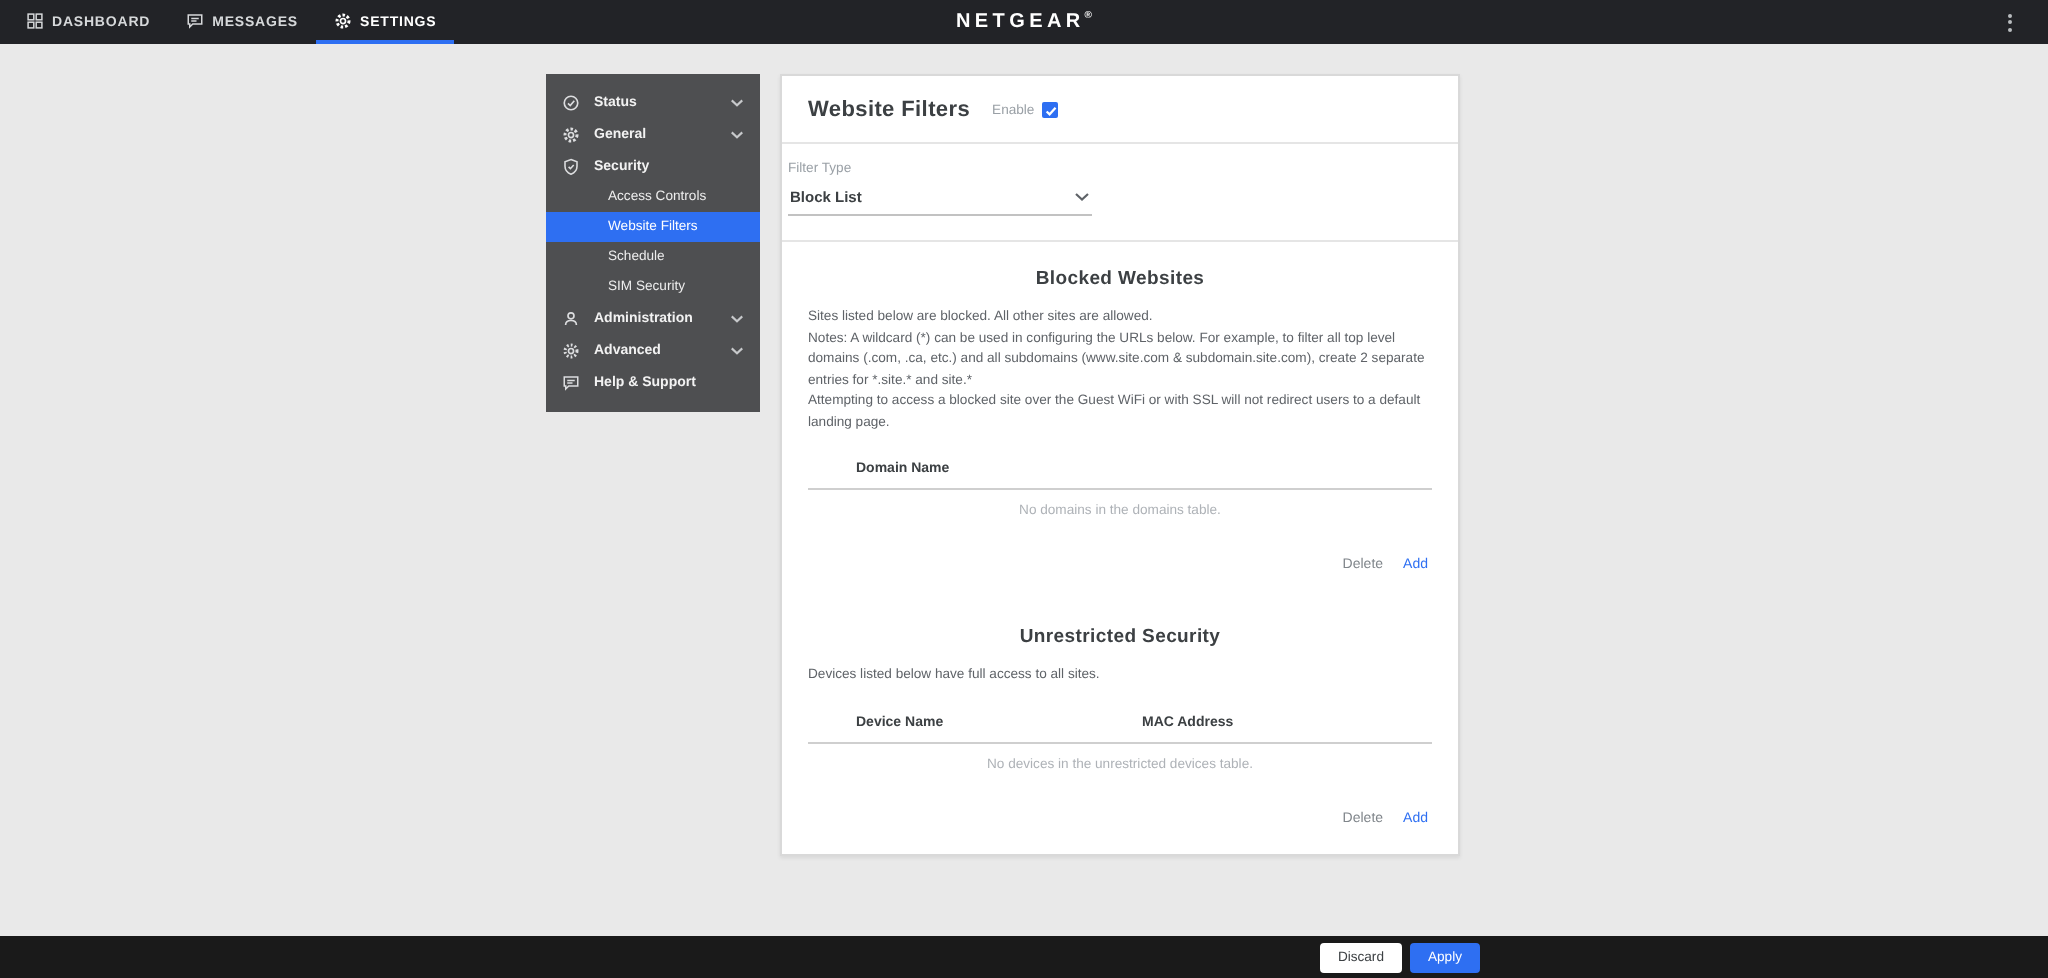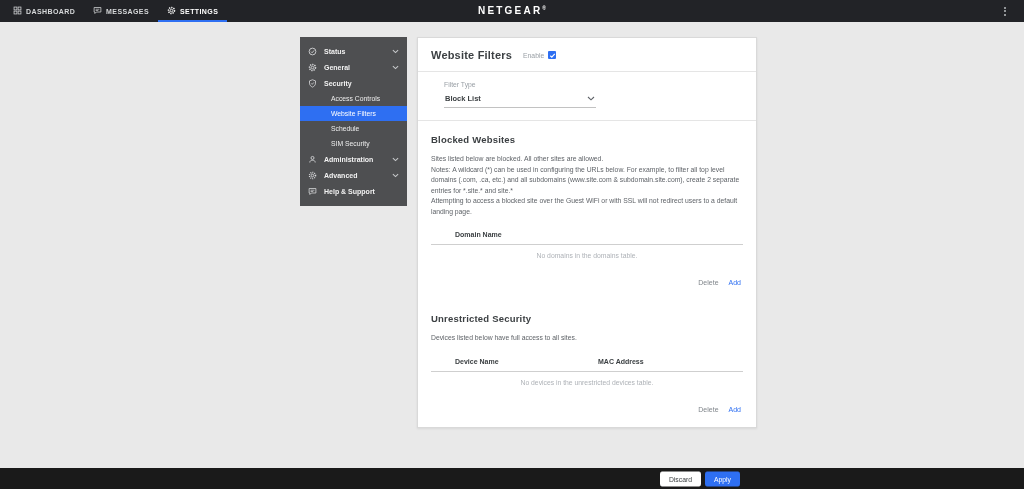--- a/index.html
+++ b/index.html
@@ -16,21 +16,21 @@
   .brand { position:absolute; left:50%; transform:translateX(-50%);
            color:#fff; font-size:10px; font-weight:bold; letter-spacing:2.2px; }
   .brand sup { font-size:5px; letter-spacing:0; }
   .kebab { position:absolute; right:12px; top:4px; width:14px; height:14px;
            display:flex; flex-direction:column; align-items:center; justify-content:center; gap:1.5px; cursor:pointer; }
   .kebab i { width:2px; height:2px; border-radius:50%; background:#b9bcbf; }
 
   :root { --accent:#2e6ff2; }
 
   
-  .layout { position:absolute; top:37px; left:300px; display:flex; gap:10px; }
+  .layout { position:absolute; top:37px; left:273px; display:flex; gap:10px; }
 
   
   .sidebar { width:107px; background:#4e4f51; padding:6px 0 7px; align-self:flex-start; }
   .side-item { height:16px; display:flex; align-items:center; gap:7px;
                padding:0 8px; color:#f2f2f2; font-size:7px; font-weight:bold; cursor:pointer; }
   .side-item .sicon { display:flex; color:#dcdddf; }
   .side-item .chev { margin-left:auto; display:flex; color:#c7c9cb; }
   .side-sub { height:15px; display:flex; align-items:center; padding:0 8px 0 31px;
               color:#eeeeee; font-size:6.8px; font-weight:normal; cursor:pointer; }
   .side-sub.active { background:var(--accent); color:#fff; }
@@ -38,29 +38,29 @@
   
   .panel { width:340px; background:#fff; border:1px solid #d9d9d9;
            box-shadow:0 1px 2px rgba(0,0,0,.08); }
   .panel-header { display:flex; align-items:center; padding:11px 13px 10px; border-bottom:1px solid #e5e5e5; }
   .panel-title { font-size:11px; font-weight:bold; color:#3c4043; letter-spacing:.2px; }
   .enable-wrap { display:flex; align-items:center; margin-left:11px; gap:4px; }
   .enable-label { font-size:6.8px; color:#9aa0a6; }
   .checkbox { width:8px; height:8px; background:var(--accent); border-radius:1px;
               display:flex; align-items:center; justify-content:center; cursor:pointer; }
 
-  .filter-section { padding:9px 26px 12px; border-bottom:1px solid #e5e5e5; }
+  .filter-section { padding:9px 3px 12px; border-bottom:1px solid #e5e5e5; }
   .field-label { font-size:6.8px; color:#9aa0a6; }
   .select { width:152px; margin-top:4px; display:flex; align-items:center; justify-content:space-between;
             border-bottom:1px solid #c2c2c2; padding:2px 1px 4px; cursor:pointer; }
   .select-value { font-size:7.5px; font-weight:bold; color:#3c4043; }
   .select .chev { color:#5f6368; display:flex; }
 
   .section { padding:13px 13px 6px; }
-  .section-title { font-size:9.5px; font-weight:bold; color:#3c4043; letter-spacing:.2px; }
+  .section-title { font-size:9.5px; font-weight:bold; color:#3c4043; letter-spacing:.2px;text-align:center; }
   .desc { margin-top:9px; font-size:6.8px; color:#5f6368; line-height:1.55; }
   .desc p { margin:0; }
 
   .tbl { margin-top:11px; }
   .tbl-head { display:flex; padding:3px 0 6px 24px; border-bottom:1px solid #cfcfcf; }
   .tbl-head .col1 { width:143px; font-size:7px; font-weight:bold; color:#3c4043; }
   .tbl-head .col2 { flex:1; font-size:7px; font-weight:bold; color:#3c4043; }
   .tbl-empty { text-align:center; font-size:6.8px; color:#aeb2b7; padding:7px 0 4px; }
   .tbl-actions { display:flex; justify-content:flex-end; gap:10px; padding:16px 2px 8px; }
   .link-delete { font-size:7px; color:#80868b; cursor:pointer; }

